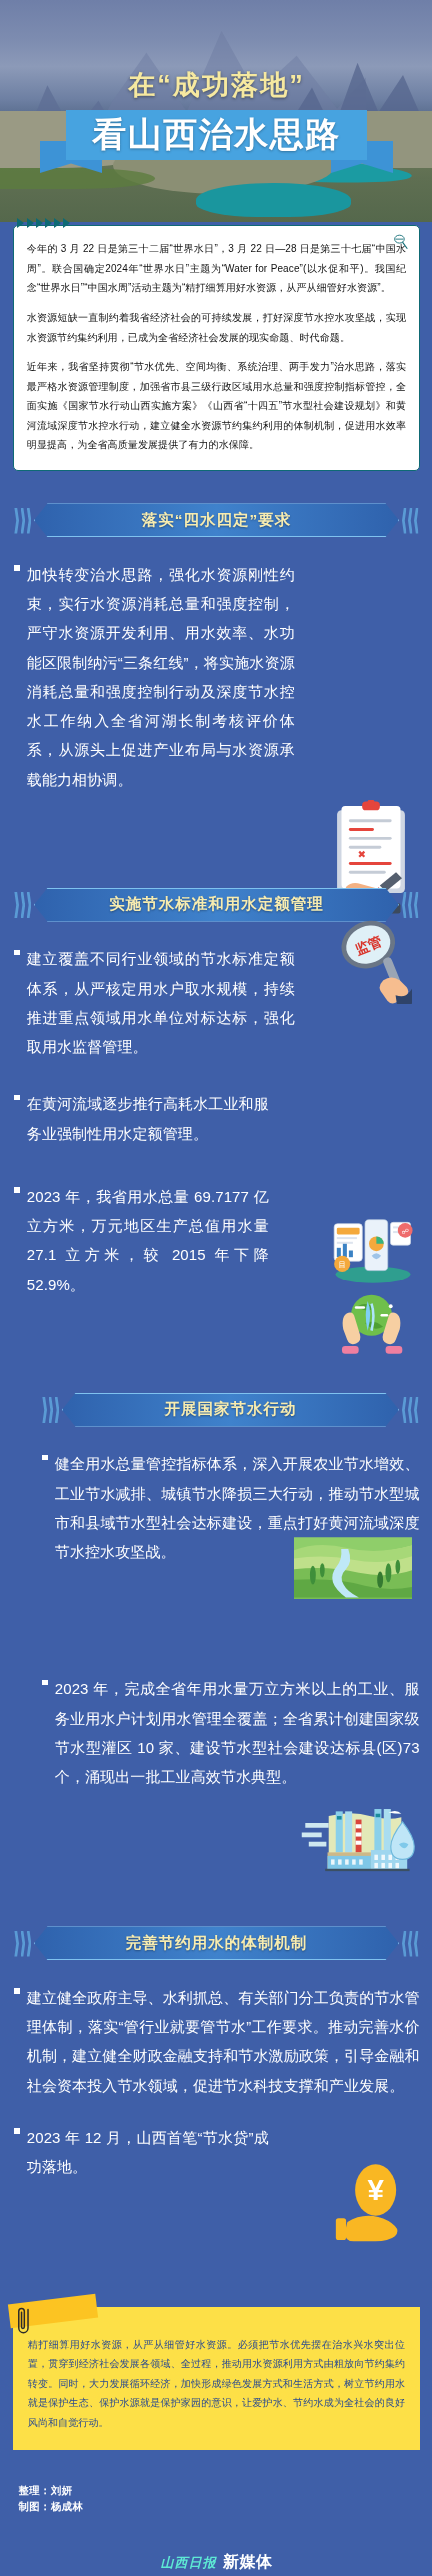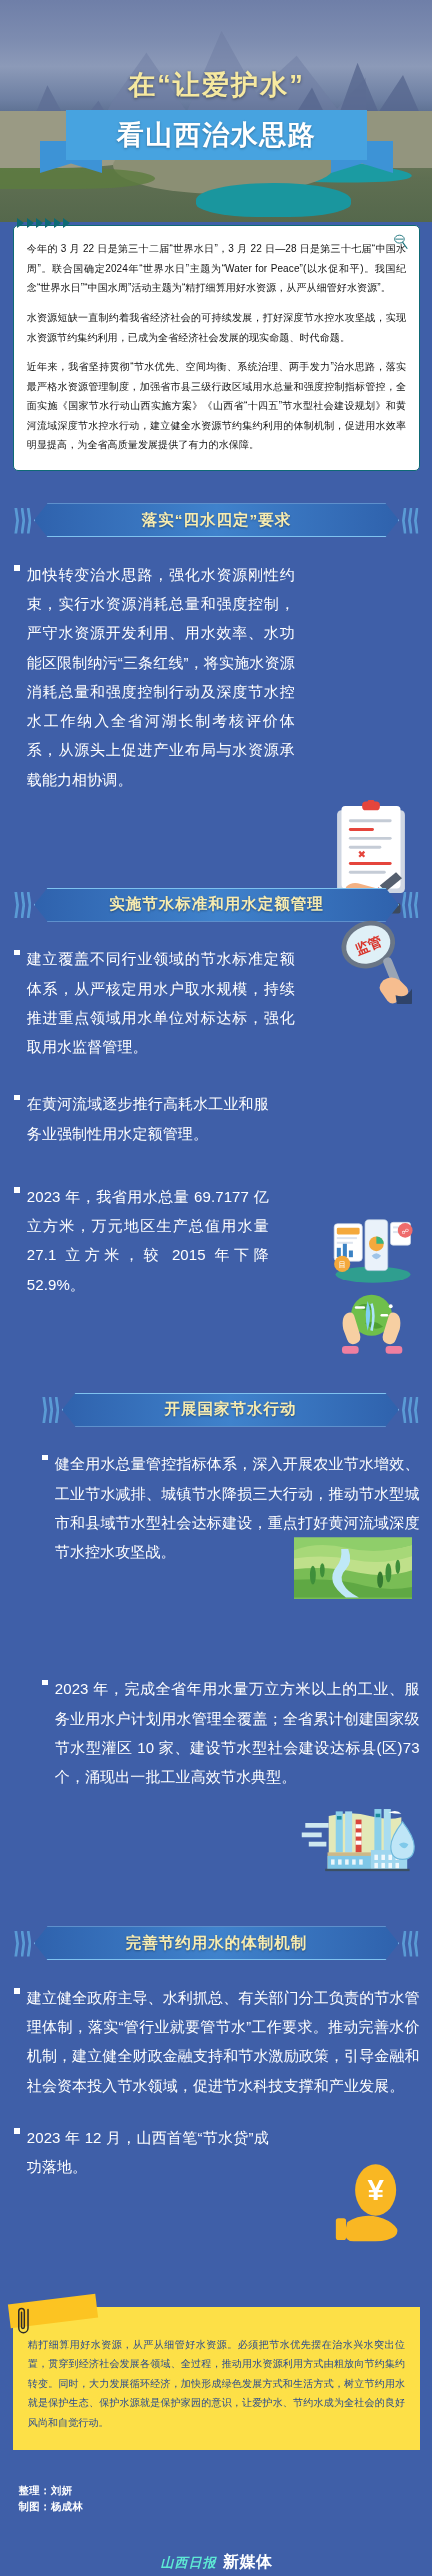--- a/index.html
+++ b/index.html
@@ -51,21 +51,21 @@
     position:absolute; top:31px; width:62px; height:32px;
     background:#3d93d6;
   }
   .ribbon-tail.left  { left:40px;  clip-path: polygon(0 0, 100% 0, 100% 100%, 50% 70%, 0 100%); }
   .ribbon-tail.right { right:40px; clip-path: polygon(0 0, 100% 0, 100% 100%, 50% 70%, 0 100%); }
   .ribbon {
     position:absolute; left:66px; right:66px; top:0; height:50px;
     background:#47a3e0; display:flex; align-items:center; justify-content:center;
   }
   .ribbon-text {
-    color:#ffffff; font-size:27px; font-weight:bold; letter-spacing:1.5px;
+    color:#ffffff; font-size:34px; font-weight:bold; letter-spacing:1.5px;
     text-shadow:0 1px 2.6px rgba(0,0,0,.3);
   }
 
   
   .intro-wrap { position:relative; padding:0 13.4px; margin-top:-4.1px; }
   .chev-row { display:flex; gap:2.1px; padding-left:4.1px; margin-bottom:-3.1px; position:relative; z-index:3; }
   .chev { width:0;height:0; border-left:7.7px solid #0e6a74; border-top:5.7px solid transparent; border-bottom:5.7px solid transparent; }
   .intro-card {
     position:relative; background:#ffffff; border:1.5px solid #0e6a74; border-radius:5px;
     padding:13.4px 12.4px 15.5px 12.4px; z-index:2;
@@ -161,21 +161,21 @@
       <div class="land-base"></div>
       <div class="river rv1"></div>
       <div class="ridge r1"></div>
       <div class="ridge r2"></div>
       <div class="river rv2"></div>
       <div class="ridge r3"></div>
       <div class="greenstrip"></div>
       <div class="river rv3"></div>
     </div>
 
-    <div class="hero-title-top">在“让爱护水”</div>
+    <div class="hero-title-top">在“成功落地”</div>
 
     <div class="ribbon-wrap">
       <div class="ribbon-tail left"></div>
       <div class="ribbon-tail right"></div>
       <div class="ribbon">
         <span class="ribbon-text">看山西治水思路</span>
       </div>
     </div>
   </div>
 

